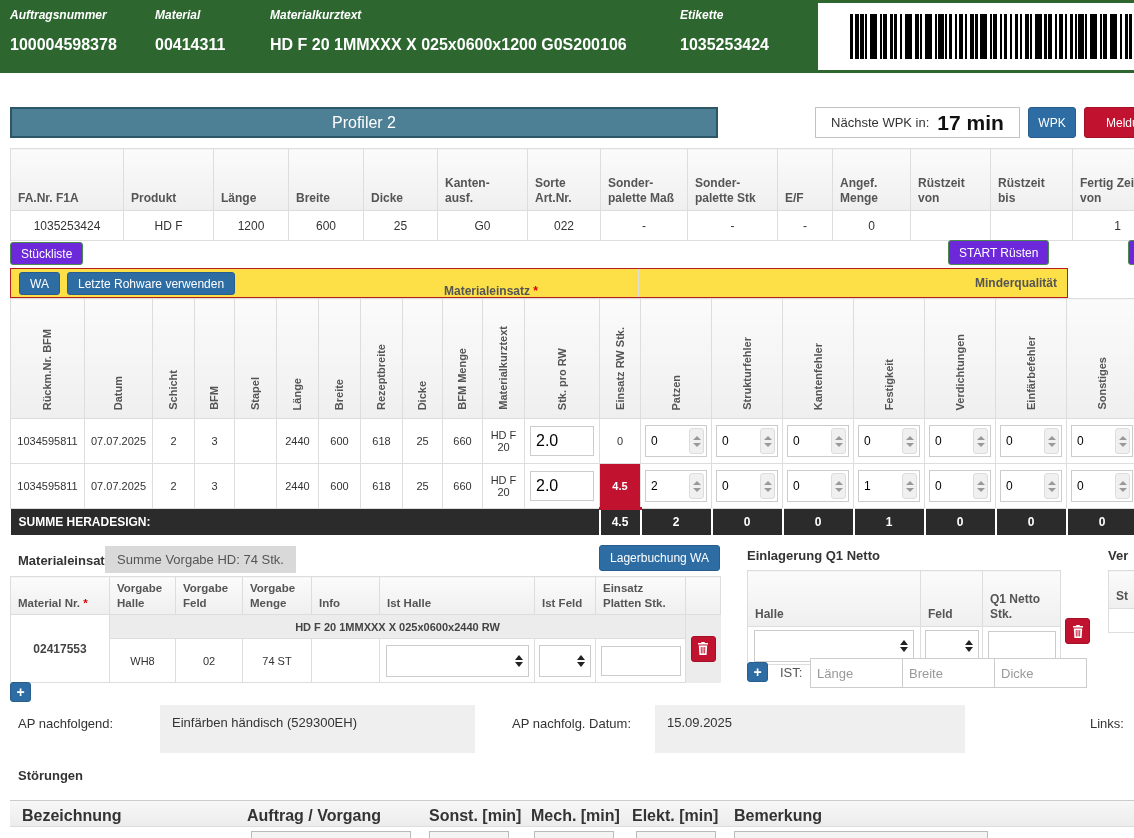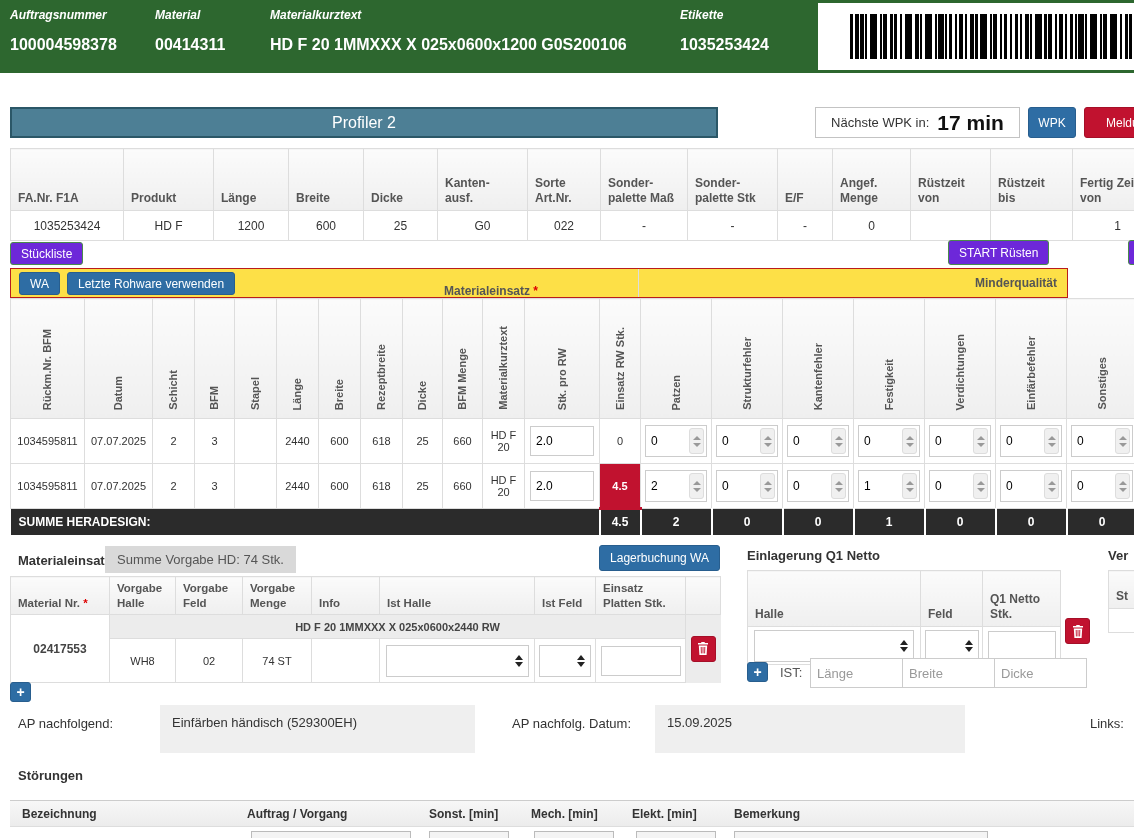--- a/index.html
+++ b/index.html
@@ -63,21 +63,21 @@
   .start-btn { left:948px; top:240px; height:25px; }
   .cutgreen-btn { left:1128px; top:240px; width:40px; height:25px; }
 
   
   .bfm-wrap { left:10px; top:298px; width:1140px; }
   .bfm-wrap thead th { height:120px; vertical-align:bottom; text-align:center; padding:4px 1px; }
   .vtext { writing-mode:vertical-rl; transform:rotate(180deg); display:inline-block;
            font-size:11px; font-weight:bold; color:#555; max-height:108px; line-height:1.35; }
   .bfm-wrap tbody td { height:45px; font-size:11px; }
   .redcell { background:#c1122f; color:#fff; font-weight:bold; font-size:12px; }
-  .txtinput { width:64px; height:30px; border:1px solid #ccc; font-size:12px; padding:2px 5px;
+  .txtinput { width:64px; height:30px; border:1px solid #ccc; font-size:16px; padding:2px 5px;
               font-family:"Liberation Sans",sans-serif; }
   .spin { display:inline-flex; align-items:center; width:62px; height:32px; border:1px solid #ccc; background:#fff; }
   .spin input { flex:1 1 auto; width:30px; border:none; outline:none; font-size:12px; padding:0 0 0 5px;
                 font-family:"Liberation Sans",sans-serif; }
   .spinbtn { width:15px; height:26px; margin-right:2px; background:#f0f0f0; border:1px solid #ddd;
              border-radius:3px; display:flex; flex-direction:column; align-items:center; justify-content:center; }
   .spinbtn::before { content:""; width:0; height:0; border-left:4px solid transparent; border-right:4px solid transparent;
                      border-bottom:4px solid #999; margin-bottom:3px; }
   .spinbtn::after  { content:""; width:0; height:0; border-left:4px solid transparent; border-right:4px solid transparent;
                      border-top:4px solid #999; }
@@ -130,21 +130,21 @@
 
   
   .ap-wrap { left:0; top:703px; width:1134px; height:56px; }
   .ap-label { position:absolute; top:13px; font-size:13px; color:#333; }
   .ap-box { position:absolute; top:2px; height:48px; background:#efefef; font-size:13px; color:#333; padding:10px 12px; }
 
   
   .stoer-title { left:18px; top:768px; }
   .stoer-band { left:10px; top:800px; width:1124px; height:27px; background:linear-gradient(#f7f7f7,#ececec);
                 border-top:1px solid #ccc; border-bottom:1px solid #ddd; }
-  .stoer-band span { position:absolute; top:6px; font-size:12px; font-weight:bold; color:#333; white-space:nowrap; }
+  .stoer-band span { position:absolute; top:6px; font-size:16px; font-weight:bold; color:#333; white-space:nowrap; }
   .stoer-input { position:absolute; top:831px; height:22px; background:#f4f4f4; border:1px solid #bbb;
                  font-family:"Liberation Sans",sans-serif; }
 </style>
 </head>
 <body>
 
 <div id="page">
 
   <div class="abs topbar">
     <div class="hfield" style="left:10px;">

